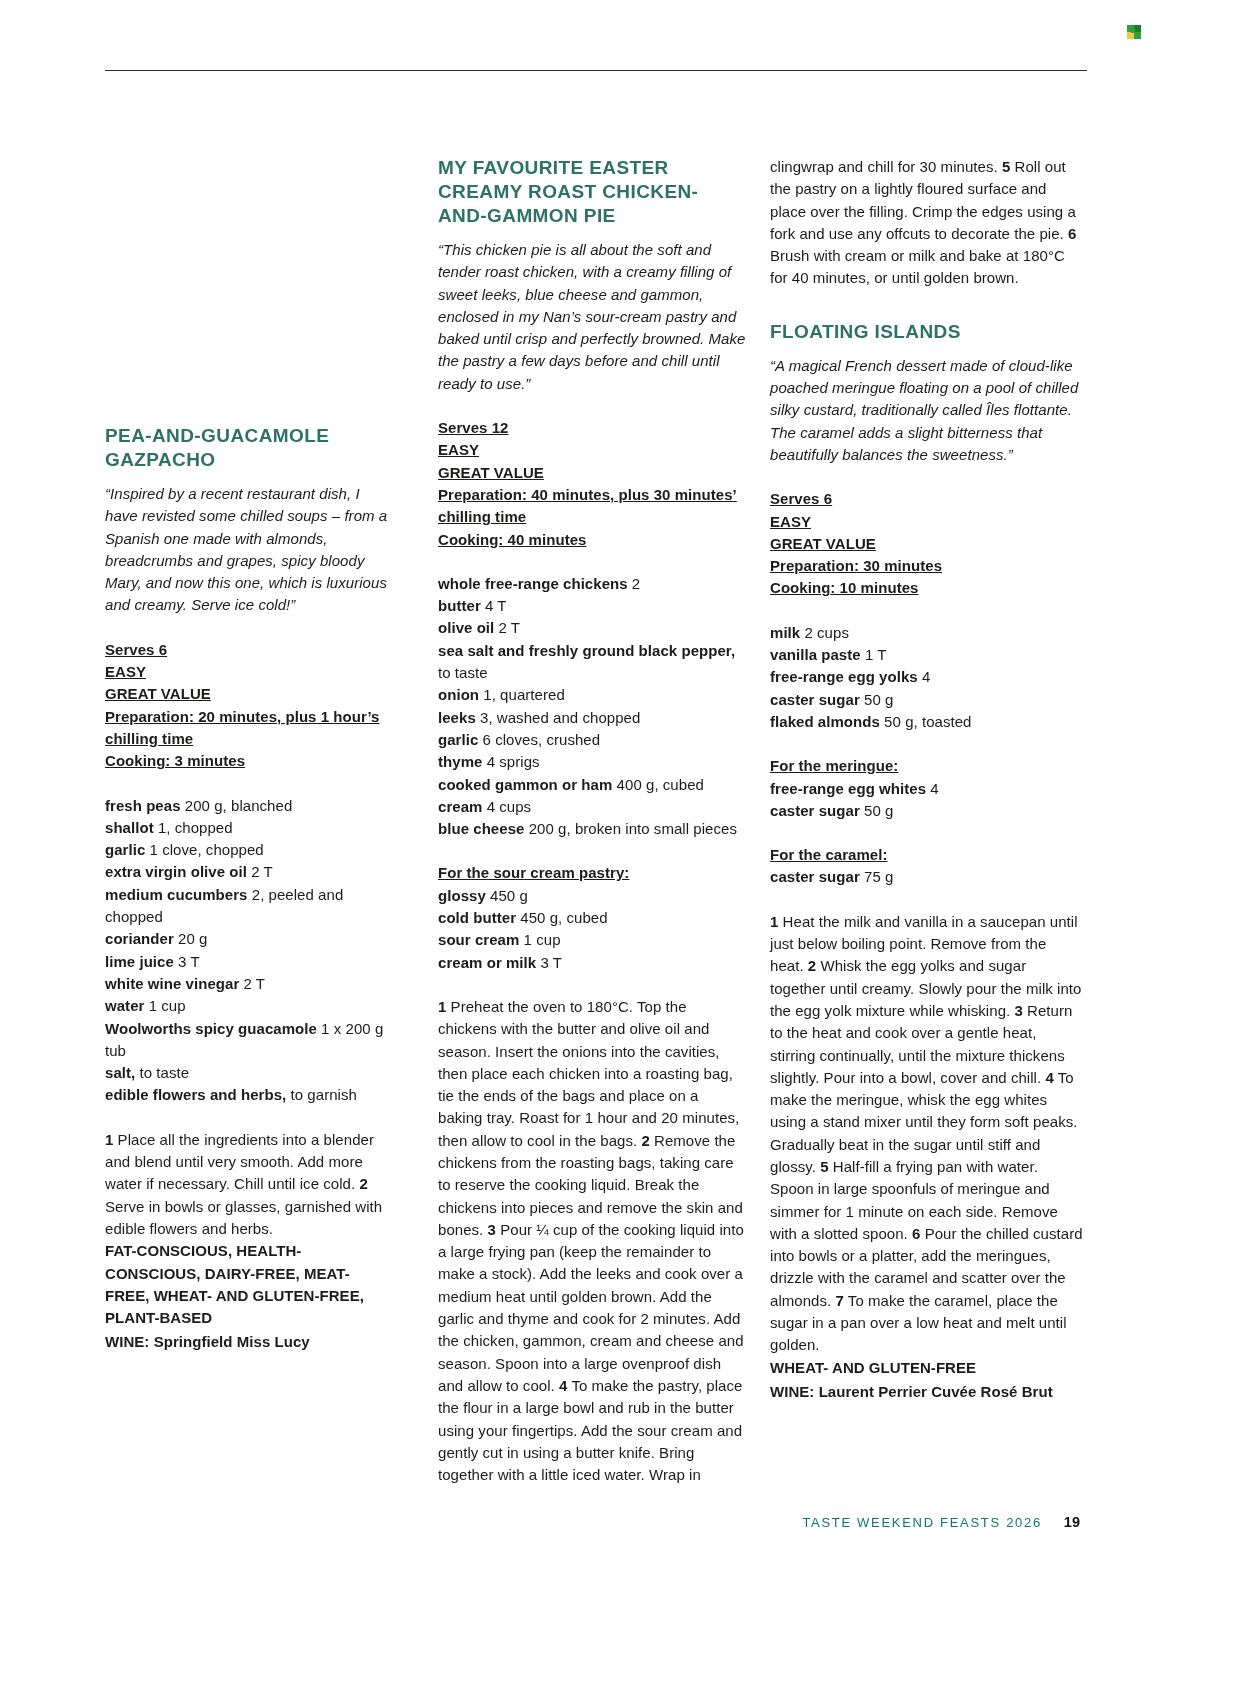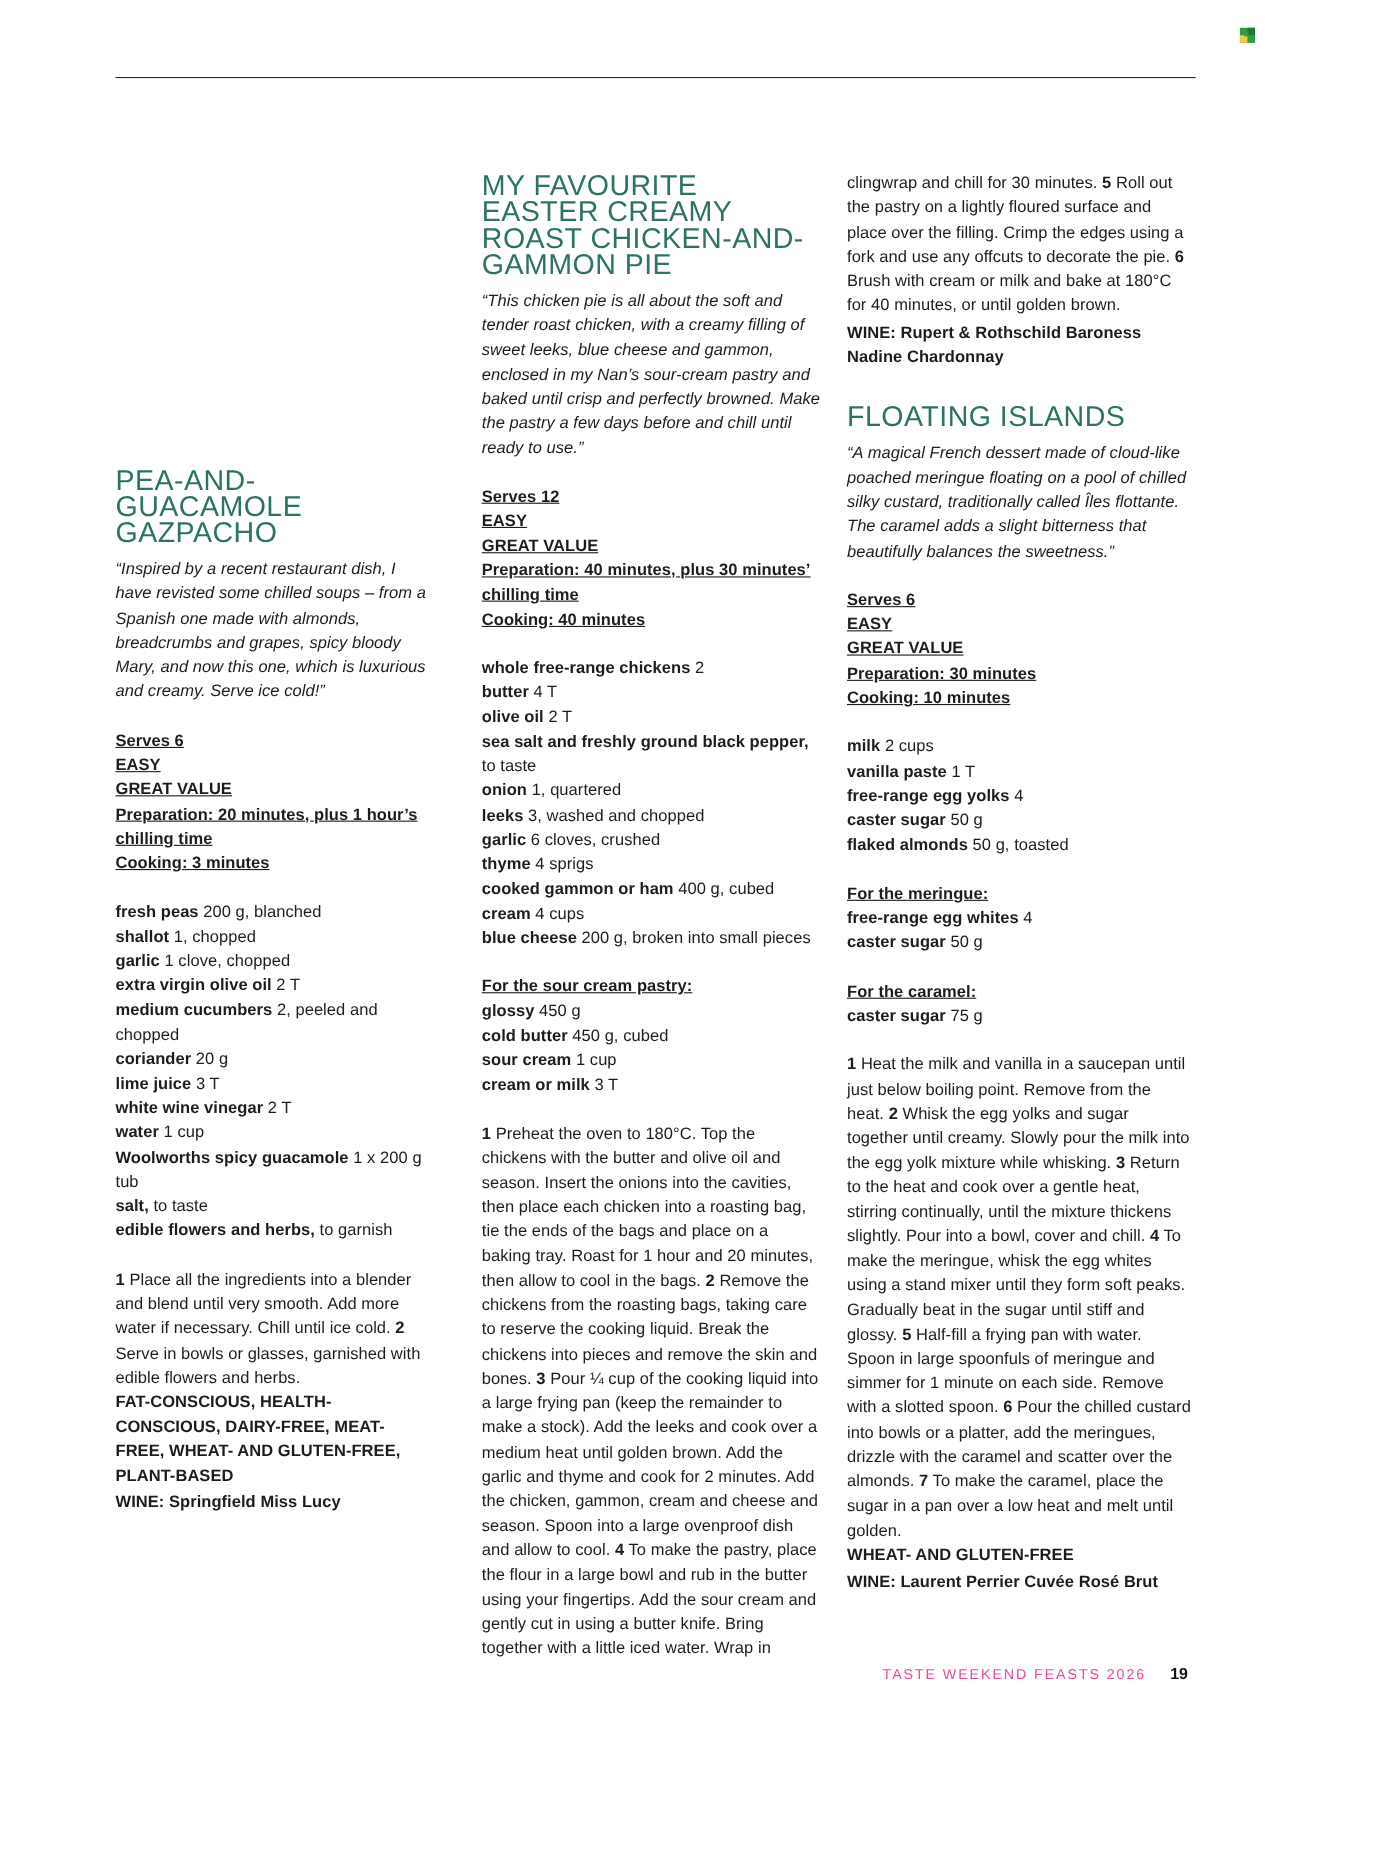--- a/index.html
+++ b/index.html
@@ -14,38 +14,38 @@
   p,h2{margin:0;padding:0;}
   .page{position:absolute;inset:0;background:#fff;}
   .top-rule{position:absolute;left:105px;top:70px;width:982px;height:1px;background:#2b2b2b;}
   .logo{position:absolute;left:1127px;top:25px;width:14px;height:14px;}
   .col{position:absolute;font-size:15px;line-height:22.3px;letter-spacing:0.05px;}
   .col1{left:105px;top:424px;width:288px;}
   .col2{left:438px;top:156px;width:308px;}
   .col3{left:770px;top:156px;width:313px;}
   .blk-title{
     color:var(--heading,#2e7265);
-    font-size:26px;line-height:24px;font-weight:400;
+    font-size:19px;line-height:24px;font-weight:700;
     letter-spacing:0.4px;margin:0 0 11px;
   }
   .blk-quote{font-style:italic;margin:0 0 22px;}
   .blk-meta{font-weight:700;margin:0 0 22px;text-decoration:underline;}
   .blk-ingredients{margin:0 0 22px;}
   .ing-heading{font-weight:700;text-decoration:underline;}
   .ing-item strong{font-weight:700;}
   .blk-method{margin:0;}
   .blk-method strong{font-weight:700;}
   .blk-tags{font-weight:700;margin:0;}
   .blk-wine{font-weight:700;margin:2px 0 0;}
   .blk-spacer{width:100%;}
   .footer{
     position:absolute;right:170px;top:1514px;
     display:flex;align-items:baseline;gap:22px;
   }
-  .footer-title{font-size:13px;letter-spacing:1.7px;color:#ec4899;}
+  .footer-title{font-size:13px;letter-spacing:1.7px;color:#0f766e;}
   .footer-page{font-size:14.5px;font-weight:700;color:#111;text-align:center;}
 </style>
 </head>
 <body style="--heading: #2e7265; --text: #1c1c1a;">
 
 <main class="page">
   <div class="top-rule"></div>
 
   <div class="logo">
     <svg width="14" height="14" viewBox="0 0 14 14" aria-hidden="true">
@@ -111,21 +111,20 @@
         <div class="ing-heading">For the sour cream pastry:</div>
         <div class="ing-item"><strong>glossy</strong> 450 g</div>
         <div class="ing-item"><strong>cold butter</strong> 450 g, cubed</div>
         <div class="ing-item"><strong>sour cream</strong> 1 cup</div>
         <div class="ing-item"><strong>cream or milk</strong> 3 T</div>
       </div>
       <p class="blk-method"><strong>1</strong><span> Preheat the oven to 180°C. Top the chickens with the butter and olive oil and season. Insert the onions into the cavities, then place each chicken into a roasting bag, tie the ends of the bags and place on a baking tray. Roast for 1 hour and 20 minutes, then allow to cool in the bags. </span><strong>2</strong><span> Remove the chickens from the roasting bags, taking care to reserve the cooking liquid. Break the chickens into pieces and remove the skin and bones. </span><strong>3</strong><span> Pour ¼ cup of the cooking liquid into a large frying pan (keep the remainder to make a stock). Add the leeks and cook over a medium heat until golden brown. Add the garlic and thyme and cook for 2 minutes. Add the chicken, gammon, cream and cheese and season. Spoon into a large ovenproof dish and allow to cool. </span><strong>4</strong><span> To make the pastry, place the flour in a large bowl and rub in the butter using your fingertips. Add the sour cream and gently cut in using a butter knife. Bring together with a little iced water. Wrap in</span></p>
     </section>
   <section class="col col3">
       <p class="blk-method"><span>clingwrap and chill for 30 minutes. </span><strong>5</strong><span> Roll out the pastry on a lightly floured surface and place over the filling. Crimp the edges using a fork and use any offcuts to decorate the pie. </span><strong>6</strong><span> Brush with cream or milk and bake at 180°C for 40 minutes, or until golden brown.</span></p>
-      <p class="blk-wine">WINE: Rupert &amp; Rothschild Baroness Nadine Chardonnay</p>
       <div class="blk-spacer" style="height: 30px;"></div>
       <h2 class="blk-title">FLOATING ISLANDS</h2>
       <p class="blk-quote">“A magical French dessert made of cloud-like poached meringue floating on a pool of chilled silky custard, traditionally called Îles flottante. The caramel adds a slight bitterness that beautifully balances the sweetness.”</p>
       <div class="blk-meta">
         <div class="meta-line">Serves 6</div>
         <div class="meta-line">EASY</div>
         <div class="meta-line">GREAT VALUE</div>
         <div class="meta-line">Preparation: 30 minutes</div>
         <div class="meta-line">Cooking: 10 minutes</div>
       </div>

